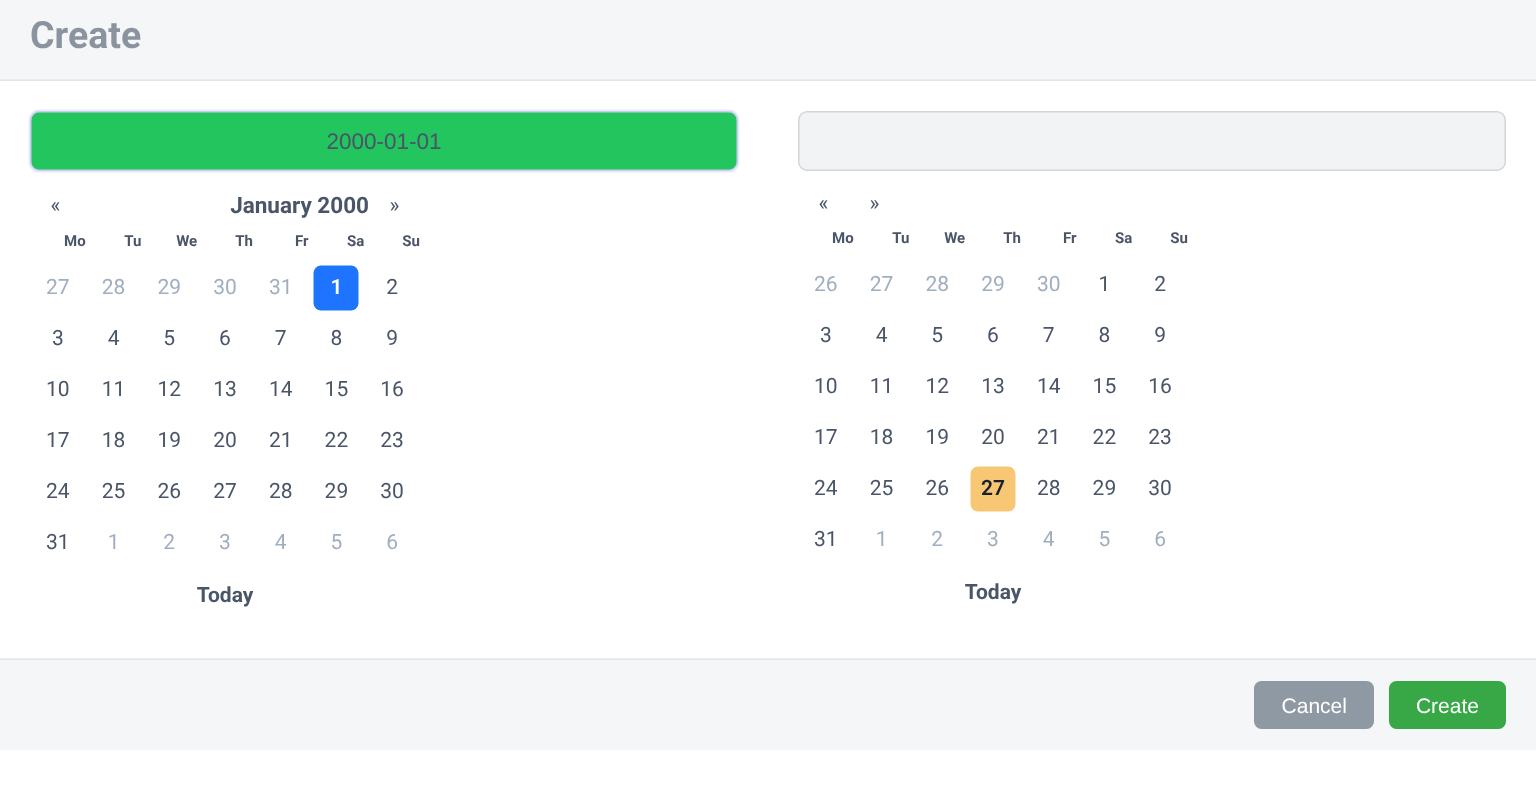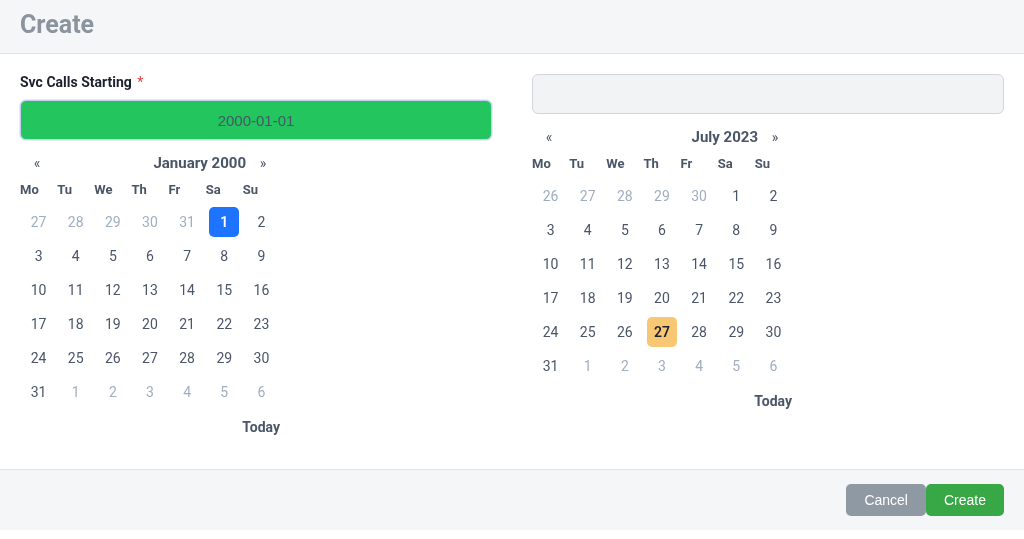--- a/index.html
+++ b/index.html
@@ -78,56 +78,57 @@
     font-size: 15px;
     font-weight: 700;
     color: #4a5568;
     cursor: pointer;
   }
   .cal-grid {
     display: grid;
     grid-template-columns: repeat(7, 1fr);
   }
   .cal-dow {
-    text-align: left;
-    font-size: 13px;
+    text-align: right;
+    font-size: 10px;
     font-weight: 700;
     color: #4a5568;
     padding: 8px 0;
   }
   .cal-day {
     margin: 2px auto;
     width: 30px;
     height: 30px;
     line-height: 30px;
     text-align: center;
     font-size: 14px;
     color: #4a5568;
     border-radius: 5px;
     cursor: pointer;
     user-select: none;
   }
   .cal-day.out { color: #a0aec0; }
   .cal-day.selected { background: #1f74ff; color: #fff; font-weight: 600; }
   .cal-day.today-mark { background: #f7c774; color: #1a202c; font-weight: 600; }
   .cal-today {
-    text-align: right;
+    text-align: center;
     font-size: 14px;
     font-weight: 700;
     color: #4a5568;
     padding: 10px 0 4px 0;
     cursor: pointer;
   }
 
   .footer-bar {
     background: #f5f6f7;
     border-top: 1px solid #e2e4e7;
     padding: 14px 20px;
     display: flex;
     justify-content: flex-end;
+    gap: 10px;
   }
   .btn {
     border: none;
     border-radius: 5px;
     padding: 8px 18px;
     font-size: 14px;
     font-weight: 500;
     cursor: pointer;
     color: #fff;
   }
@@ -137,24 +138,20 @@
 </head>
 <body>
 
 <div class="header-bar">
   <h1>Create</h1>
 </div>
 
 <div class="content">
 
   <div class="col">
-    <div class="field-label">
-      <span>Svc Calls Starting</span>
-      <span class="req">*</span>
-    </div>
     <input type="text" class="date-input focused" value="2000-01-01" style="">
     <div class="calendar">
       <div class="cal-head">
         <div class="cal-nav">«</div>
         <div class="cal-title">January 2000</div>
         <div class="cal-nav">»</div>
       </div>
       <div class="cal-grid">
           <div class="cal-dow">Mo</div>
           <div class="cal-dow">Tu</div>
@@ -210,21 +207,20 @@
         </div>
       <div class="cal-today">Today</div>
     </div>
   </div>
 
   <div class="col">
     <input type="text" class="date-input" value="" style="">
     <div class="calendar">
       <div class="cal-head">
         <div class="cal-nav">«</div>
-        <div class="cal-title">July 2023</div>
         <div class="cal-nav">»</div>
       </div>
       <div class="cal-grid">
           <div class="cal-dow">Mo</div>
           <div class="cal-dow">Tu</div>
           <div class="cal-dow">We</div>
           <div class="cal-dow">Th</div>
           <div class="cal-dow">Fr</div>
           <div class="cal-dow">Sa</div>
           <div class="cal-dow">Su</div>

